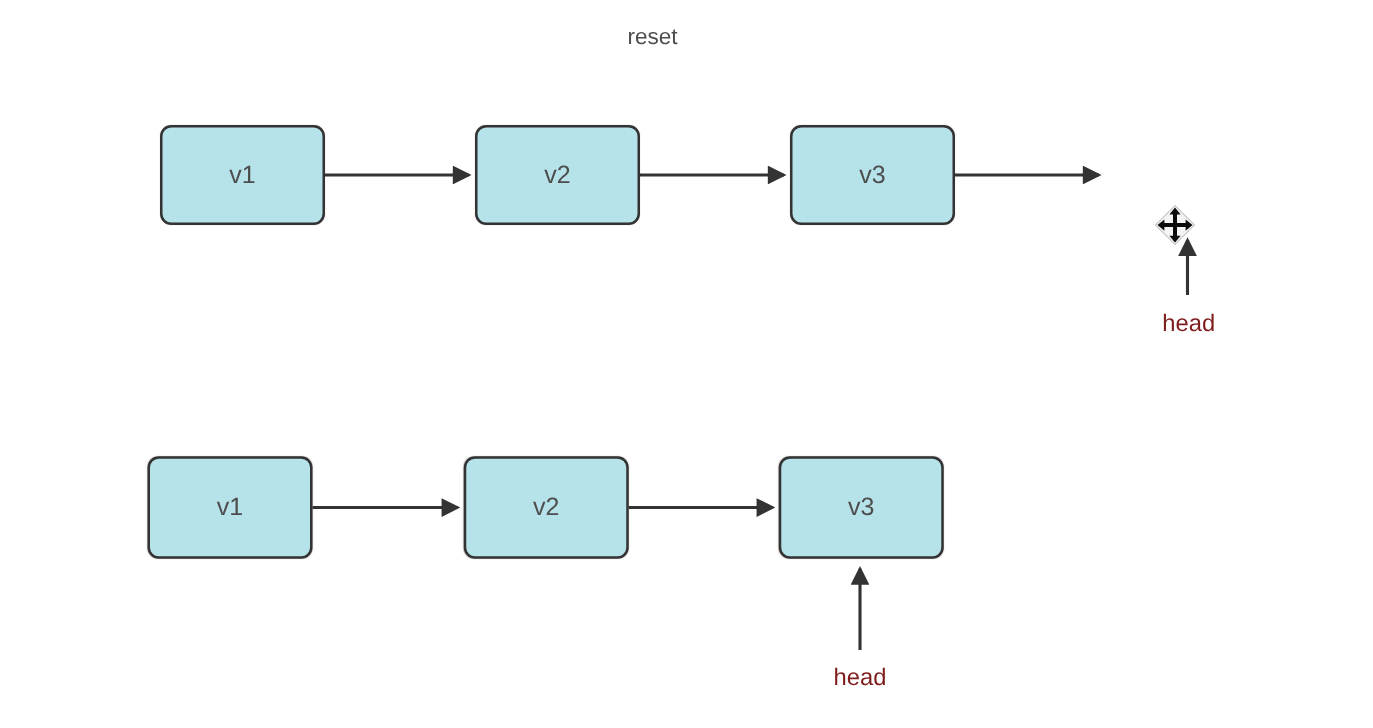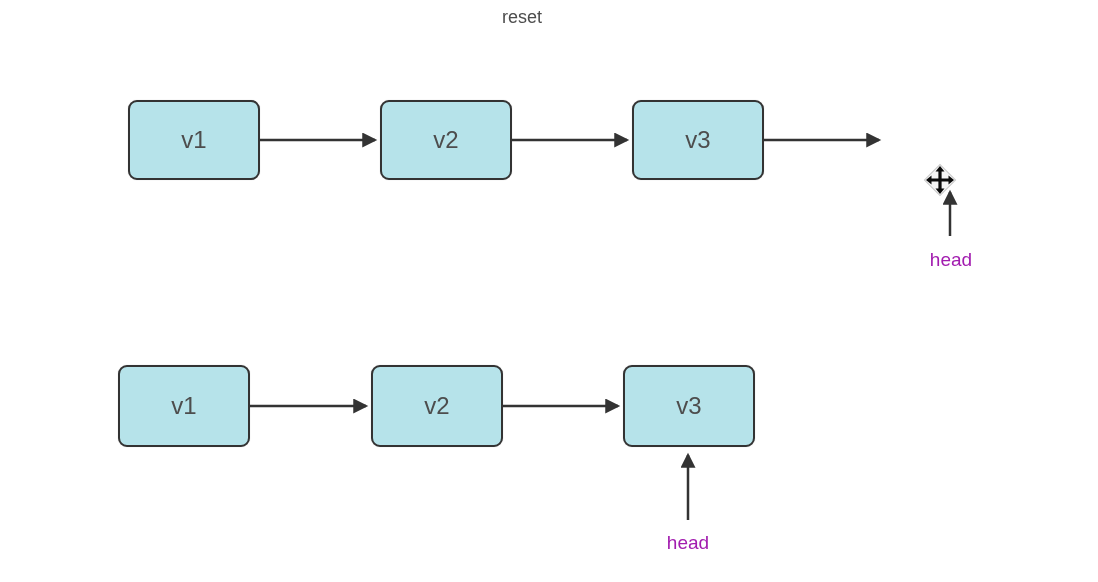--- a/index.html
+++ b/index.html
@@ -22,28 +22,28 @@
     background: #b6e3ea;
     border: 2.5px solid #333333;
     border-radius: 9px;
     box-sizing: border-box;
     display: flex;
     align-items: center;
     justify-content: center;
     box-shadow: 0 0 1px rgba(0,0,0,0.25);
   }
   .node-label {
-    font-size: 24px;
+    font-size: 20px;
     color: #4d4d4d;
     user-select: none;
   }
   .text-label {
     position: absolute;
     font-size: 19px;
-    color: #a21caf;
+    color: #7f1d1d;
     text-align: center;
     width: 90px;
     user-select: none;
   }
   .reset-label {
     position: absolute;
     font-size: 18px;
     color: #4d4d4d;
     text-align: center;
     width: 120px;
@@ -64,21 +64,21 @@
     width: 36px;
     height: 36px;
     pointer-events: none;
   }
 </style>
 </head>
 <body>
 
 <div class="canvas">
 
-  <div class="reset-label" style="left:462px; top:7px;">reset</div>
+  <div class="reset-label" style="left:462px; top:19px;">reset</div>
 
   <svg class="arrow-layer" viewBox="0 0 1098 582" xmlns="http://www.w3.org/2000/svg">
     <defs>
       <marker id="arrowhead" viewBox="0 0 10 10" refX="8.5" refY="5" markerWidth="7" markerHeight="6" orient="auto">
         <path d="M0,0 L10,5 L0,10 Z" fill="#333333"></path>
       </marker>
     </defs>
 
     <line x1="260" y1="140" x2="375" y2="140" stroke="#333333" stroke-width="2.5" marker-end="url(#arrowhead)"></line>
     <line x1="512" y1="140" x2="627" y2="140" stroke="#333333" stroke-width="2.5" marker-end="url(#arrowhead)"></line>

